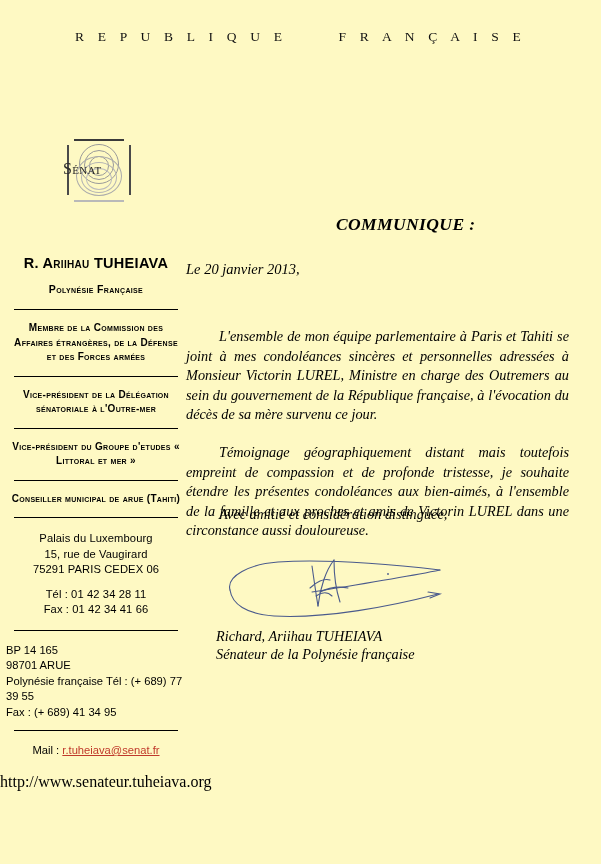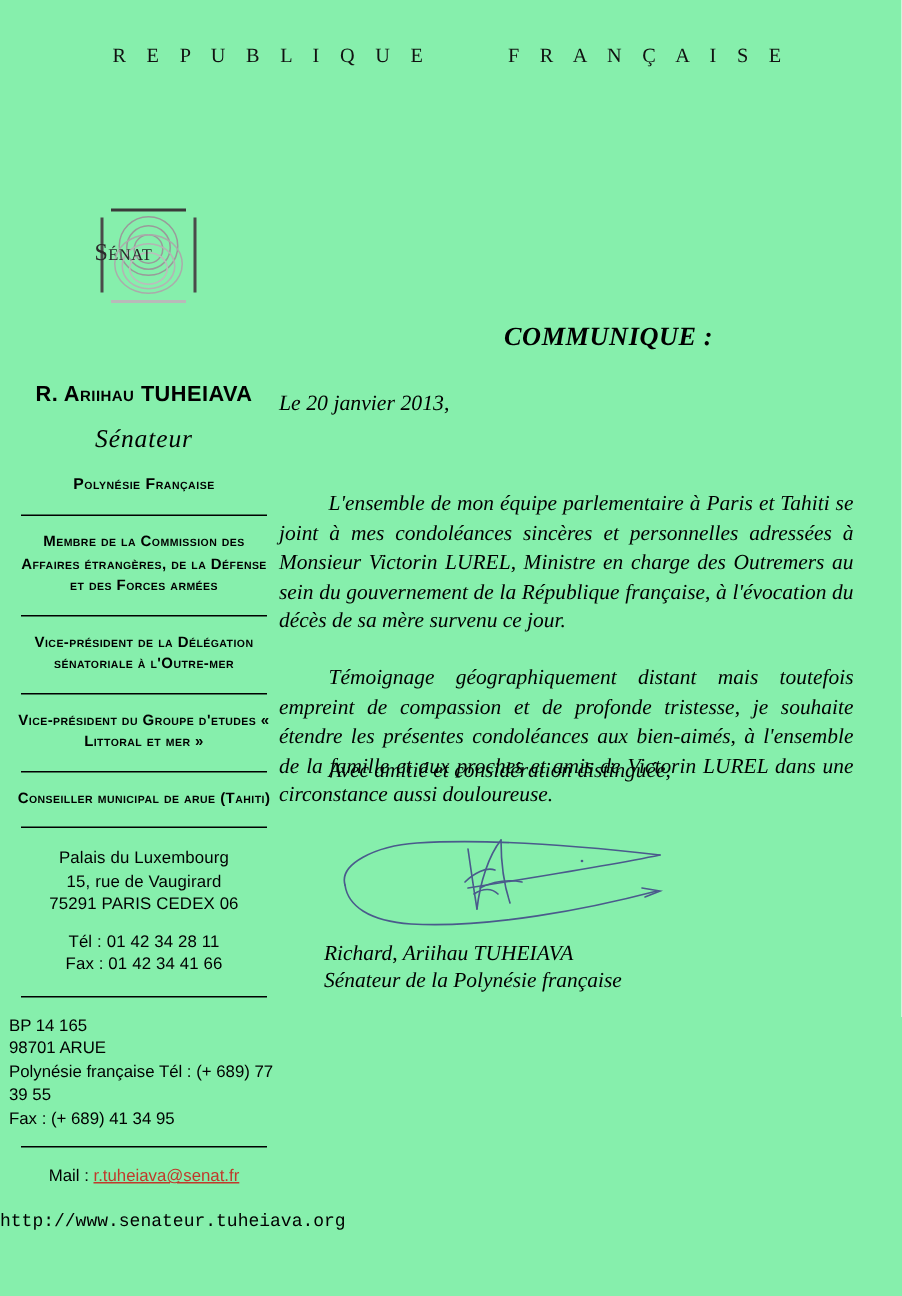--- a/index.html
+++ b/index.html
@@ -4,21 +4,21 @@
 <style>
   html, body {
     margin: 0;
     padding: 0;
     background: #ffffff;
   }
   .page {
     position: relative;
     width: 601px;
     height: 864px;
-    background: #86efac;
+    background: #fef9c3;
     overflow: hidden;
     font-family: "Liberation Serif", serif;
     color: #000000;
   }
 
   
   .rf-header {
     position: absolute;
     top: 29px;
     left: 0;
@@ -167,22 +167,22 @@
     font-size: 11.2px;
     color: #000;
     padding: 13px 6px 0 6px;
   }
   .sb-mail a {
     color: #c0392b;
     text-decoration: underline;
   }
   .sb-url {
     text-align: center;
-    font-family: Liberation Mono, monospace;
-    font-size: 12px;
+    font-family: Liberation Serif, serif;
+    font-size: 16px;
     color: #000;
     padding: 17px 0 0 0;
   }
 
   
   .communique {
     position: absolute;
     left: 336px;
     top: 214px;
     font-family: "Liberation Serif", serif;
@@ -266,21 +266,20 @@
       <div class="ring r4"></div>
       <div class="ring r5"></div>
       <div class="ring r6"></div>
     </div>
     <div class="senat-word">Sénat</div>
   </div>
 
   <div class="sidebar">
 
     <div class="sb-name">R. Ariihau TUHEIAVA</div>
-    <div class="sb-role">Sénateur</div>
     <div class="sb-region">Polynésie Française</div>
 
     <div class="sb-rule"></div>
     <div class="sb-item">Membre de la Commission des Affaires étrangères, de la Défense et des Forces armées</div>
 
     <div class="sb-rule"></div>
     <div class="sb-item">Vice-président de la Délégation sénatoriale à l'Outre-mer</div>
 
     <div class="sb-rule"></div>
     <div class="sb-item">Vice-président du Groupe d'etudes « Littoral et mer »</div>

